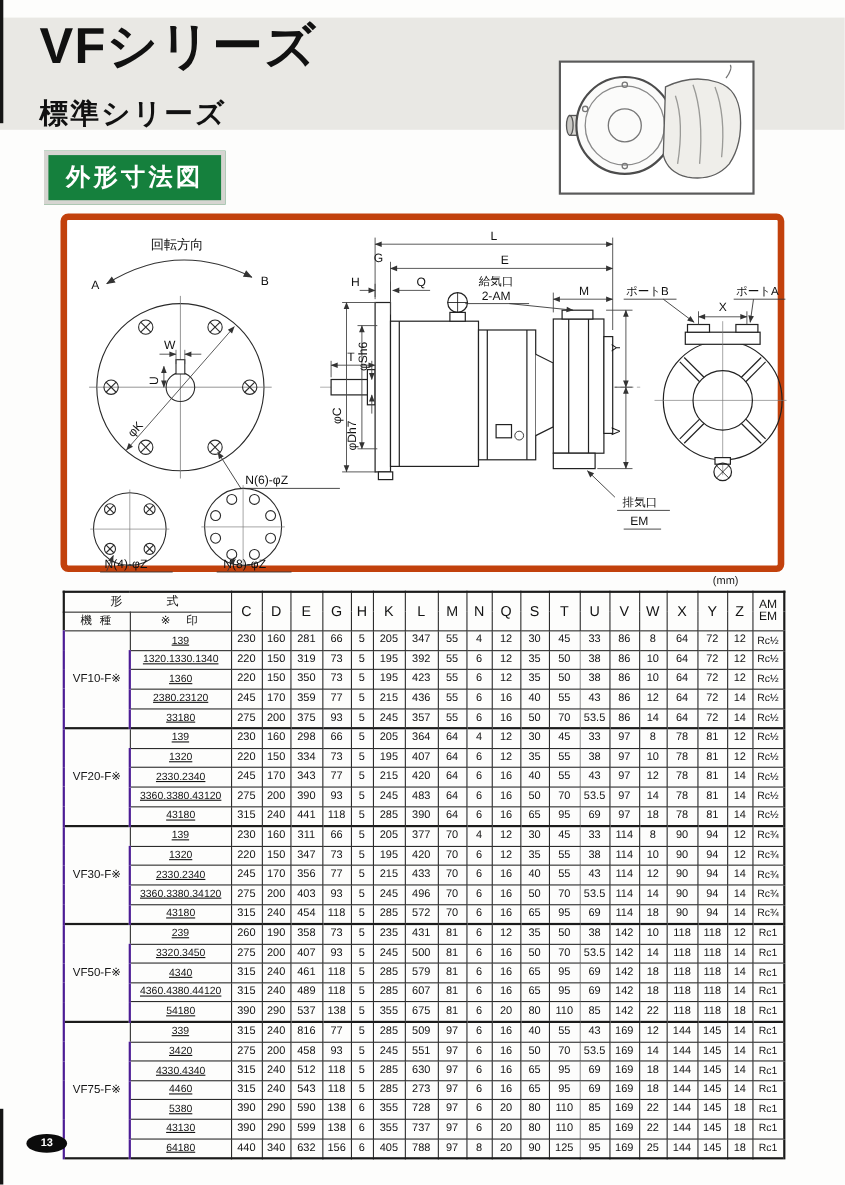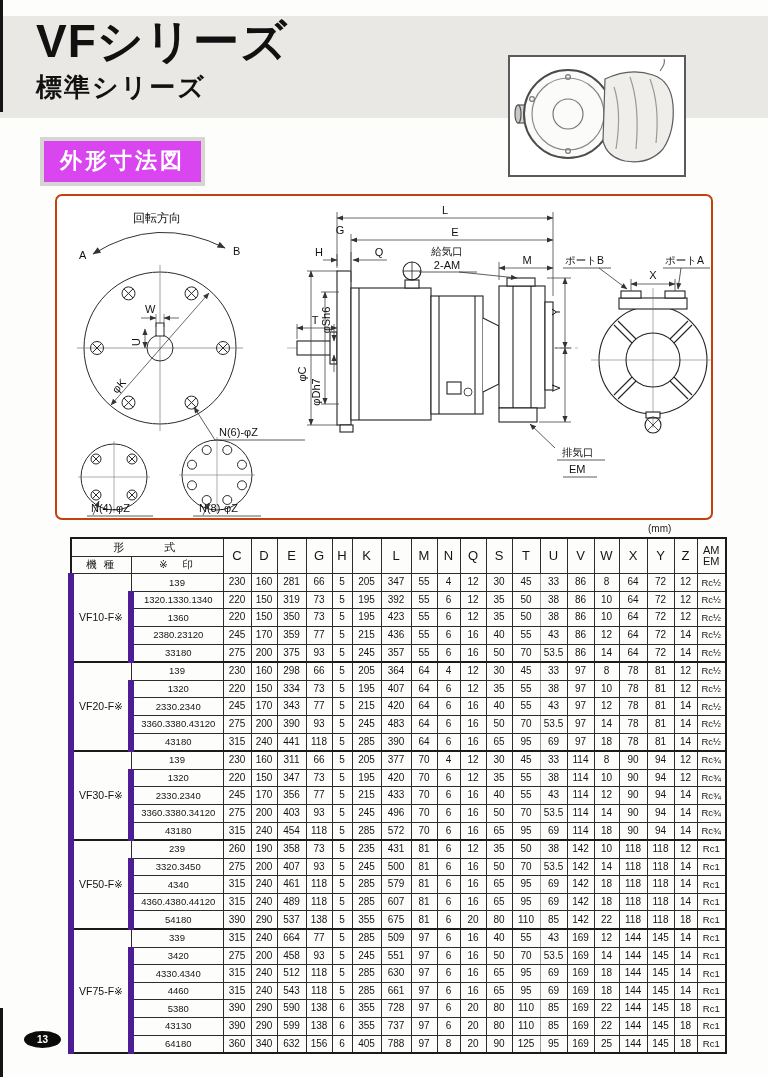--- a/index.html
+++ b/index.html
@@ -8,50 +8,50 @@
 
   .scan-band{position:absolute;left:0;top:16px;width:768px;height:102px;background:#e9e8e4;}
   .edge-artifact{position:absolute;left:0;width:3px;background:#151515;}
   .edge-top{top:0;height:112px;}
   .edge-bottom{top:1008px;height:69px;}
 
   .header{position:absolute;left:36px;top:18px;width:470px;}
   .title-line{display:flex;align-items:baseline;gap:0;}
   .title-main{font-size:46px;font-weight:bold;letter-spacing:1px;line-height:1;}
   .title-sub{font-size:27px;font-weight:bold;letter-spacing:1px;}
-  .title-series{font-size:26px;font-weight:bold;margin-top:6px;letter-spacing:2px;}
+  .title-series{font-size:26px;font-weight:bold;margin-top:22px;letter-spacing:2px;}
 
   .product-photo{position:absolute;left:508px;top:55px;width:178px;height:122px;background:#fff;
     border:2px solid #5a5a5a;box-sizing:border-box;}
-  .section-label{position:absolute;left:40px;top:137px;background:#d946ef;color:#fff;
+  .section-label{position:absolute;left:40px;top:137px;background:#15803d;color:#fff;
     font-size:22px;font-weight:bold;letter-spacing:3px;padding:5px 16px 6px;
     border:4px solid #d6d5d1;}
 
   .diagram-box{position:absolute;left:55px;top:194px;width:658px;height:326px;
-    border:2px solid #c2410c;border-radius:7px;background:#fff;box-sizing:border-box;}
+    border:6px solid #c2410c;border-radius:7px;background:#fff;box-sizing:border-box;}
 
   .unit-note{position:absolute;left:648px;top:523px;font-size:10px;color:#222;}
 
-  .dim-table{position:absolute;left:68px;top:537px;width:655px;border-collapse:collapse;
+  .dim-table{position:absolute;left:57px;top:537px;width:655px;border-collapse:collapse;
     table-layout:fixed;font-size:10px;color:#141414;}
   .dim-table th,.dim-table td{border:1px solid #2c2c2c;padding:0;height:16.6px;line-height:1.05;
     text-align:center;overflow:hidden;white-space:nowrap;}
   .dim-table{border:2px solid #1b1b1b;}
   .dim-table thead th{font-weight:normal;}
   .th-letter{font-size:13px;}
   .th-model{font-size:11px;letter-spacing:6px;}
   .th-sub{font-size:10.5px;letter-spacing:2px;}
   .th-ampm{font-size:11px;line-height:1;}
-  .mark-cell{text-align:left;padding-left:4px;font-size:9.5px;}
+  .mark-cell{text-align:left;padding-left:4px;font-size:9.5px;text-decoration:underline;}
   .model-cell{font-size:10.5px;}
   .t-cell{text-align:right;padding-right:2px;border-right:1px solid #9a9a9a !important;}
   .u-cell{text-align:left;padding-left:2px;border-left:none !important;}
   .am-cell{text-align:left;padding-left:1px;font-size:9.5px;margin-top:20px;}
   tr.group-start td{border-top:2px solid #1b1b1b;}
-  .dim-table tbody tr td:first-child{border-left:6px solid #4c1d95;}
+  .dim-table tbody tr td:first-child{border-left:2px solid #4c1d95;}
   .dim-table td:last-child{border-right:2px solid #1b1b1b;}
 
   .page-number{position:absolute;left:24px;top:1031px;width:37px;height:17px;border-radius:50%;
     background:#0b0b0b;color:#fff;font-size:10px;font-weight:bold;display:flex;
     align-items:center;justify-content:center;}
 
   svg text{fill:#111;font-family:"Liberation Sans","DejaVu Sans",sans-serif;}
   .dimtxt{font-size:11px;}
   .cjktxt{font-size:10.5px;}
   .rottxt{font-size:12px;}
@@ -811,21 +811,21 @@
           <td class="num-cell">118</td>
           <td class="num-cell">118</td>
           <td class="num-cell">18</td>
           <td class="am-cell">Rc1</td>
         </tr>
         <tr class="group-start">
           <td class="model-cell" rowspan="7">VF75-F※</td>
           <td class="mark-cell">339</td>
           <td class="num-cell">315</td>
           <td class="num-cell">240</td>
-          <td class="num-cell">664</td>
+          <td class="num-cell">816</td>
           <td class="num-cell">77</td>
           <td class="num-cell">5</td>
           <td class="num-cell">285</td>
           <td class="num-cell">509</td>
           <td class="num-cell">97</td>
           <td class="num-cell">6</td>
           <td class="num-cell">16</td>
           <td class="num-cell">40</td>
           <td class="t-cell">55</td>
           <td class="u-cell">43</td>
@@ -881,21 +881,21 @@
           <td class="am-cell">Rc1</td>
         </tr>
         <tr>
           <td class="mark-cell">4460</td>
           <td class="num-cell">315</td>
           <td class="num-cell">240</td>
           <td class="num-cell">543</td>
           <td class="num-cell">118</td>
           <td class="num-cell">5</td>
           <td class="num-cell">285</td>
-          <td class="num-cell">661</td>
+          <td class="num-cell">273</td>
           <td class="num-cell">97</td>
           <td class="num-cell">6</td>
           <td class="num-cell">16</td>
           <td class="num-cell">65</td>
           <td class="t-cell">95</td>
           <td class="u-cell">69</td>
           <td class="num-cell">169</td>
           <td class="num-cell">18</td>
           <td class="num-cell">144</td>
           <td class="num-cell">145</td>
@@ -941,21 +941,21 @@
           <td class="u-cell">85</td>
           <td class="num-cell">169</td>
           <td class="num-cell">22</td>
           <td class="num-cell">144</td>
           <td class="num-cell">145</td>
           <td class="num-cell">18</td>
           <td class="am-cell">Rc1</td>
         </tr>
         <tr>
           <td class="mark-cell">64180</td>
-          <td class="num-cell">360</td>
+          <td class="num-cell">440</td>
           <td class="num-cell">340</td>
           <td class="num-cell">632</td>
           <td class="num-cell">156</td>
           <td class="num-cell">6</td>
           <td class="num-cell">405</td>
           <td class="num-cell">788</td>
           <td class="num-cell">97</td>
           <td class="num-cell">8</td>
           <td class="num-cell">20</td>
           <td class="num-cell">90</td>

